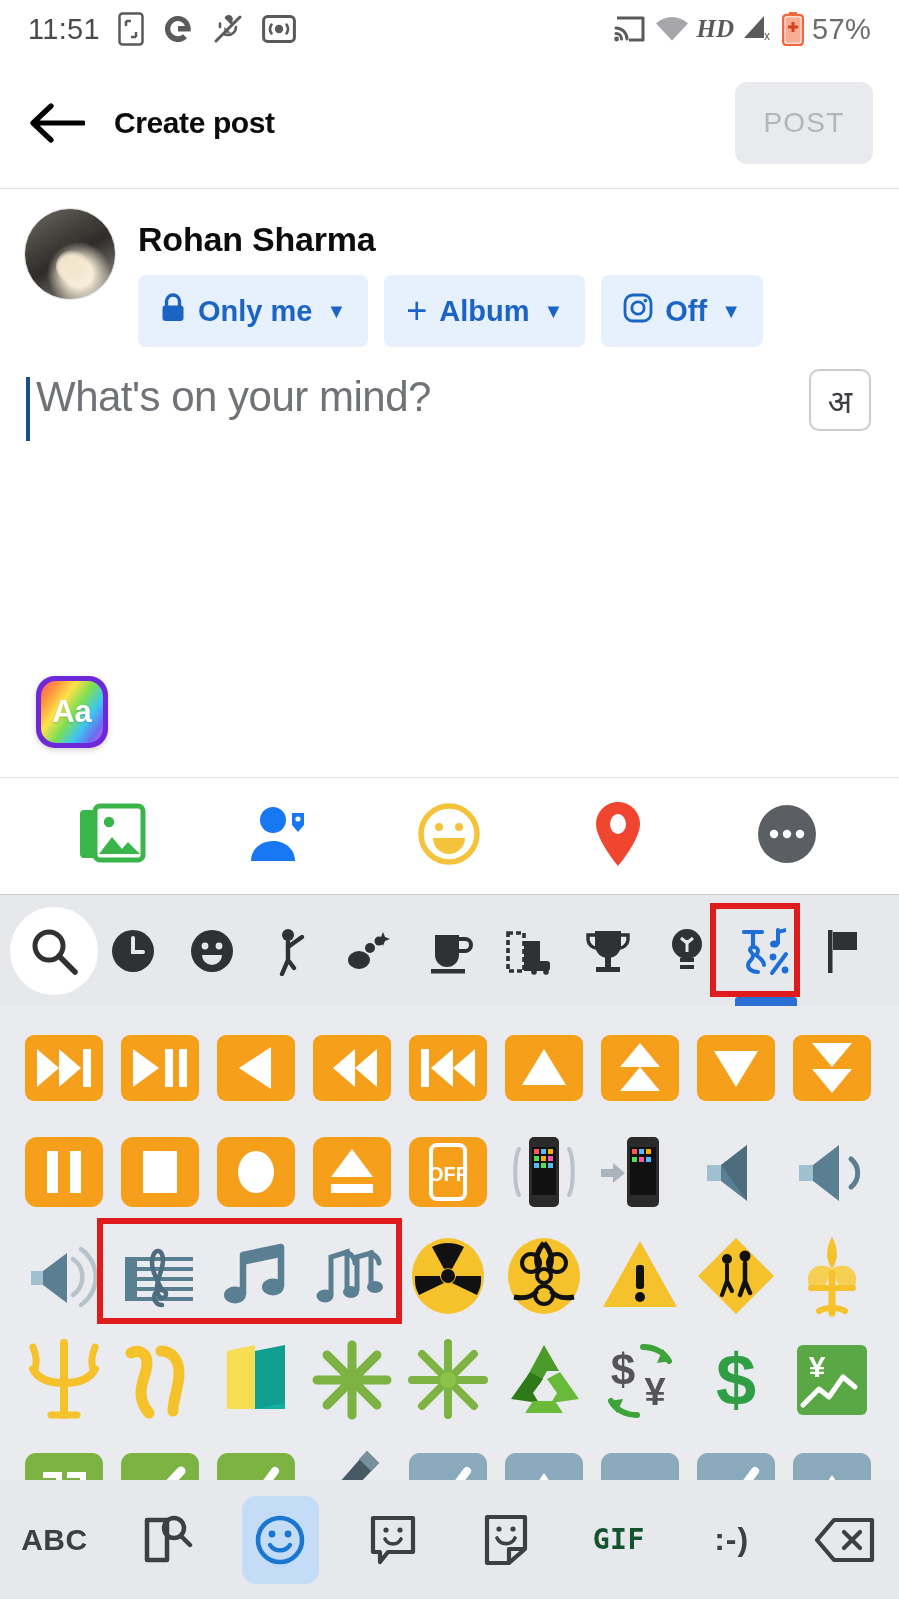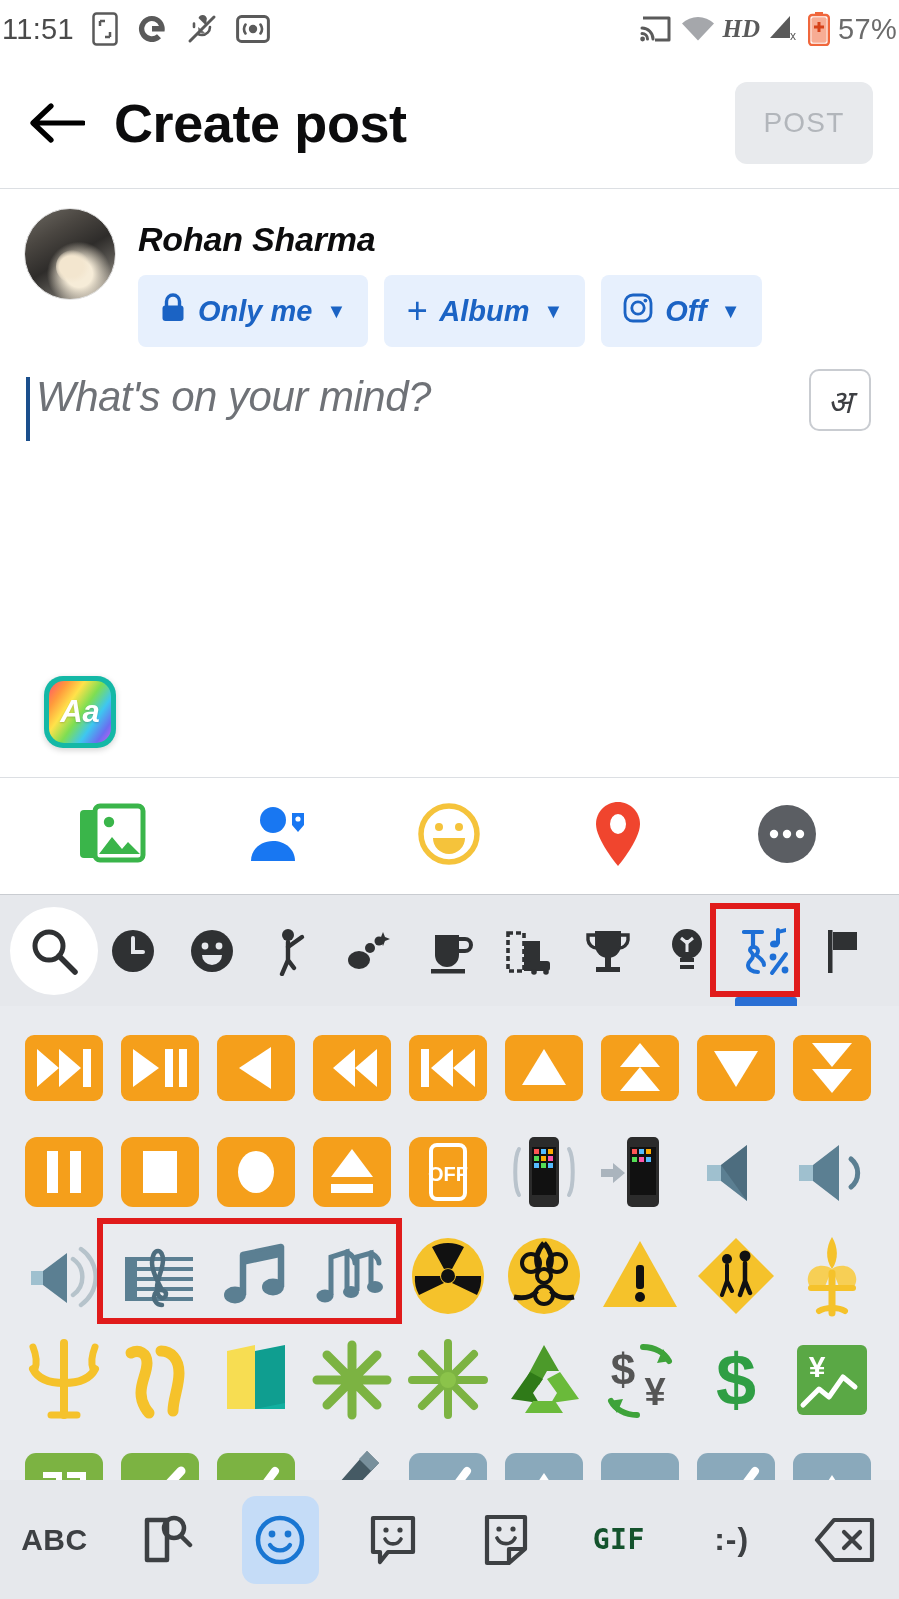--- a/index.html
+++ b/index.html
@@ -8,49 +8,49 @@
     background: #ffffff;
     font-family: "Liberation Sans", sans-serif;
     overflow: hidden;
   }
   #screen { position: relative; width: 899px; height: 1599px; background: #fff; }
 
   
   .statusbar {
     position: absolute; top: 0; left: 0; width: 899px; height: 58px;
     background: #ffffff; display: flex; align-items: center;
-    padding: 0 2px; color: #4a4a4a;
+    padding: 0 28px; color: #4a4a4a;
   }
   .status-left { display: flex; align-items: center; gap: 18px; }
   .status-right { display: flex; align-items: center; gap: 8px; margin-left: auto; }
   .clock { font-size: 29px; font-weight: 400; color: #4a4a4a; letter-spacing: .3px; }
   .pct { font-size: 29px; font-weight: 400; color: #6b6b6b; letter-spacing: .3px; }
   .hd { font-size: 25px; font-weight: 700; font-style: italic; color: #5a5a5a; font-family: "Liberation Serif", serif; }
   .sicon { display: inline-flex; align-items: center; justify-content: center; }
 
   
   .appbar {
     position: absolute; top: 58px; left: 0; width: 899px; height: 131px;
     background: #ffffff; display: flex; align-items: center; padding: 0 26px;
     border-bottom: 1px solid #dcdfe3;
   }
   .back-btn { width: 62px; height: 62px; display: flex; align-items: center; justify-content: center; cursor: pointer; }
   .appbar-title {
-    font-size: 54px; font-weight: 700; color: #0c0c0d;
+    font-size: 30px; font-weight: 700; color: #0c0c0d;
     margin-left: 26px; letter-spacing: -.4px;
   }
   .post-btn {
     margin-left: auto; background: #e8eaed; color: #b2b6bb;
     border-radius: 12px; width: 138px; height: 82px;
     display: flex; align-items: center; justify-content: center;
     font-size: 28px; font-weight: 400; letter-spacing: 1.2px;
   }
 
   
-  .composer { position: absolute; top: 190px; left: 0; width: 899px; height: 585px; background: #fff; font-style: italic; }
+  .composer { position: absolute; top: 190px; left: 0; width: 899px; height: 585px; background: #fff; }
   .identity { display: flex; padding: 18px 24px 0 24px; }
   .avatar {
     width: 92px; height: 92px; border-radius: 50%; flex: 0 0 92px;
     background:
       radial-gradient(circle at 60% 72%, #f6ecd8 0 16%, rgba(246,236,216,0) 38%),
       linear-gradient(150deg, #6e6a63 0%, #4a4641 28%, #2e2c2a 52%, #5d5a55 72%, #cfc6b8 100%);
     overflow: hidden; position: relative; border: 1px solid #e3e3e3;
   }
   .avatar::after{
     content:""; position:absolute; left:34%; top:46%; width:38%; height:36%;
@@ -74,22 +74,22 @@
     font-size: 42px; color: #6f7277; font-weight: 400; margin-left: 6px;
     letter-spacing: -.5px;
   }
   .lang-btn {
     position: absolute; right: 28px; top: 22px; width: 62px; height: 62px;
     border: 2px solid #c9ccd1; border-radius: 10px;
     display: flex; align-items: center; justify-content: center;
     font-size: 32px; color: #3d3f43;
   }
   .aa-btn {
-    position: absolute; left: 44px; top: 486px; width: 72px; height: 72px;
-    border-radius: 19px; background: #14b8a6; padding: 5px;
+    position: absolute; left: 36px; top: 486px; width: 72px; height: 72px;
+    border-radius: 19px; background: #6d28d9; padding: 5px;
     box-shadow: 0 2px 6px rgba(0,0,0,.18);
   }
   .aa-inner {
     width: 100%; height: 100%; border-radius: 15px;
     background: linear-gradient(125deg,#ff4f6e 0%,#ff9a3c 18%,#ffe24a 34%,#7ede52 52%,#3ec7f0 70%,#6a6ef0 86%,#d05cf0 100%);
     display: flex; align-items: center; justify-content: center;
     color: #fff; font-size: 31px; font-weight: 700;
     text-shadow: 0 1px 2px rgba(0,0,0,.18);
   }
 

